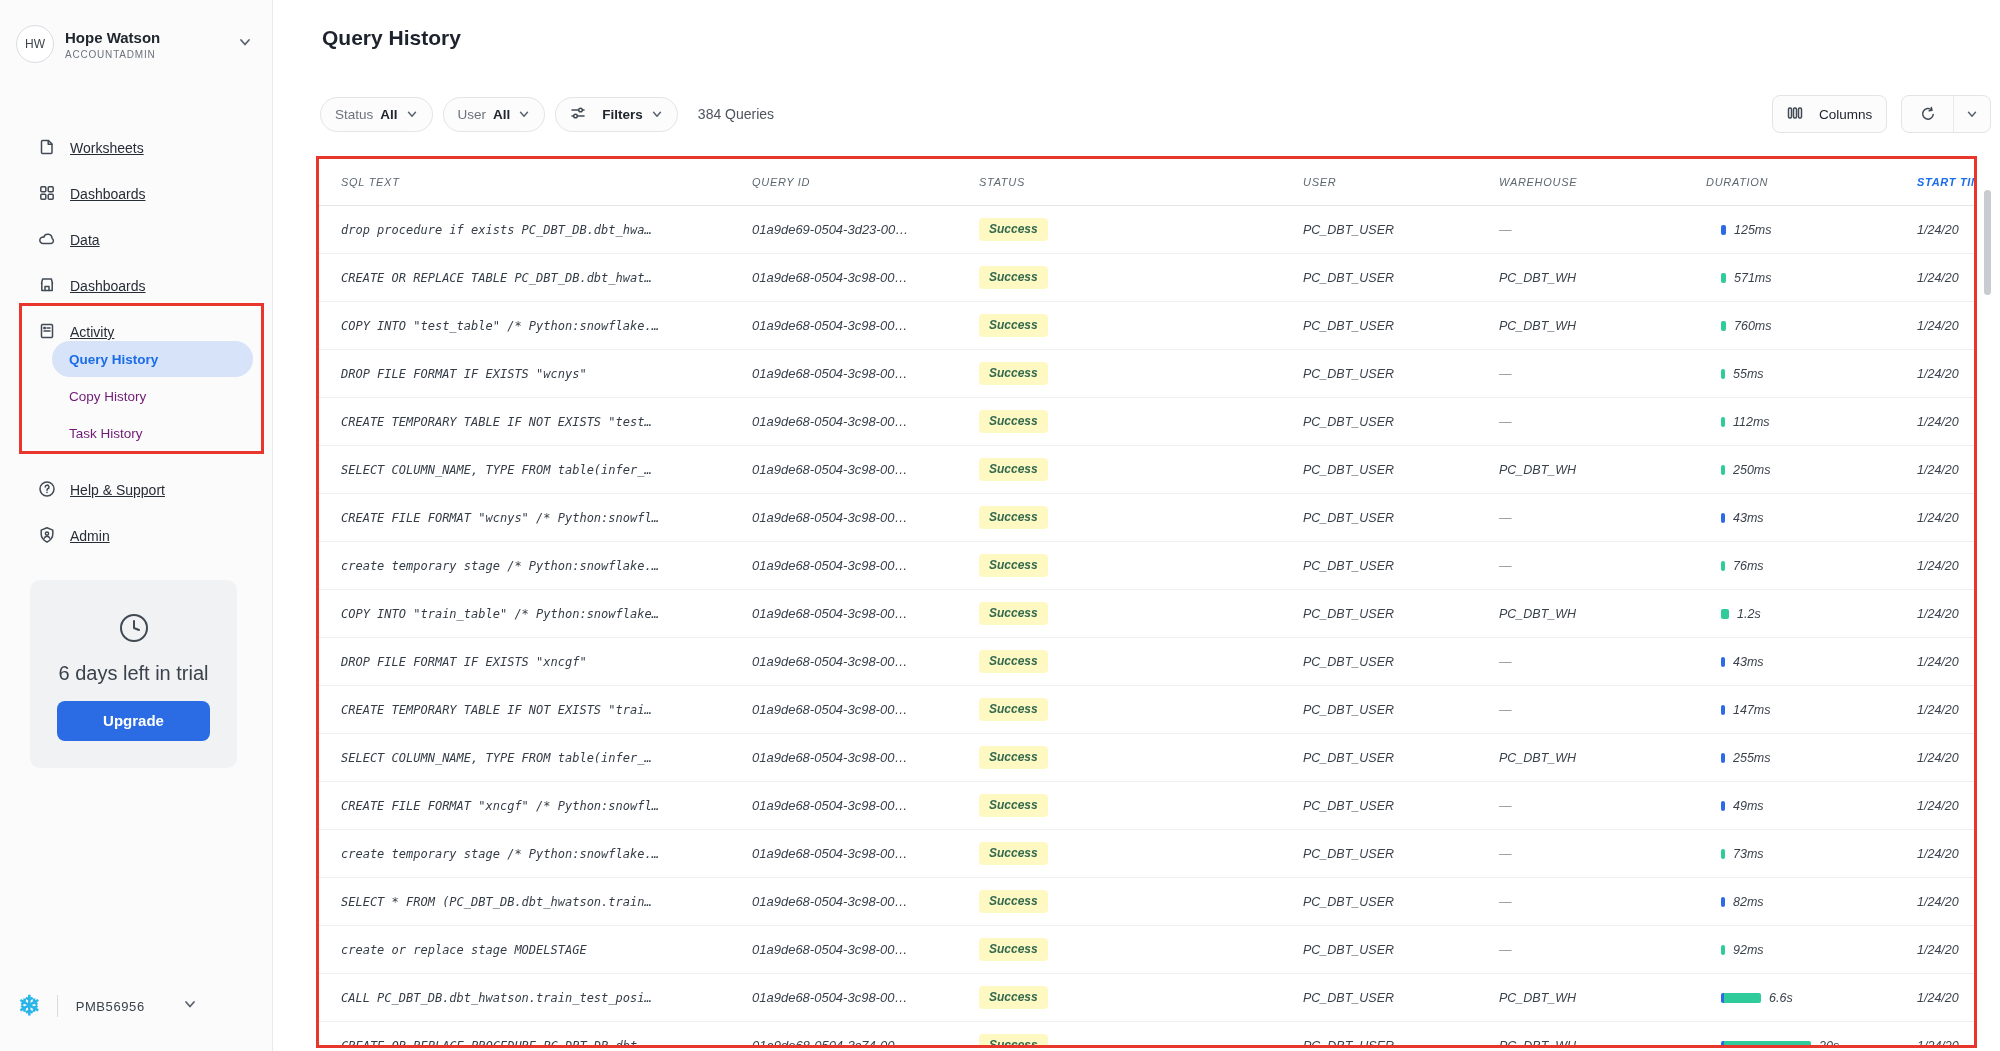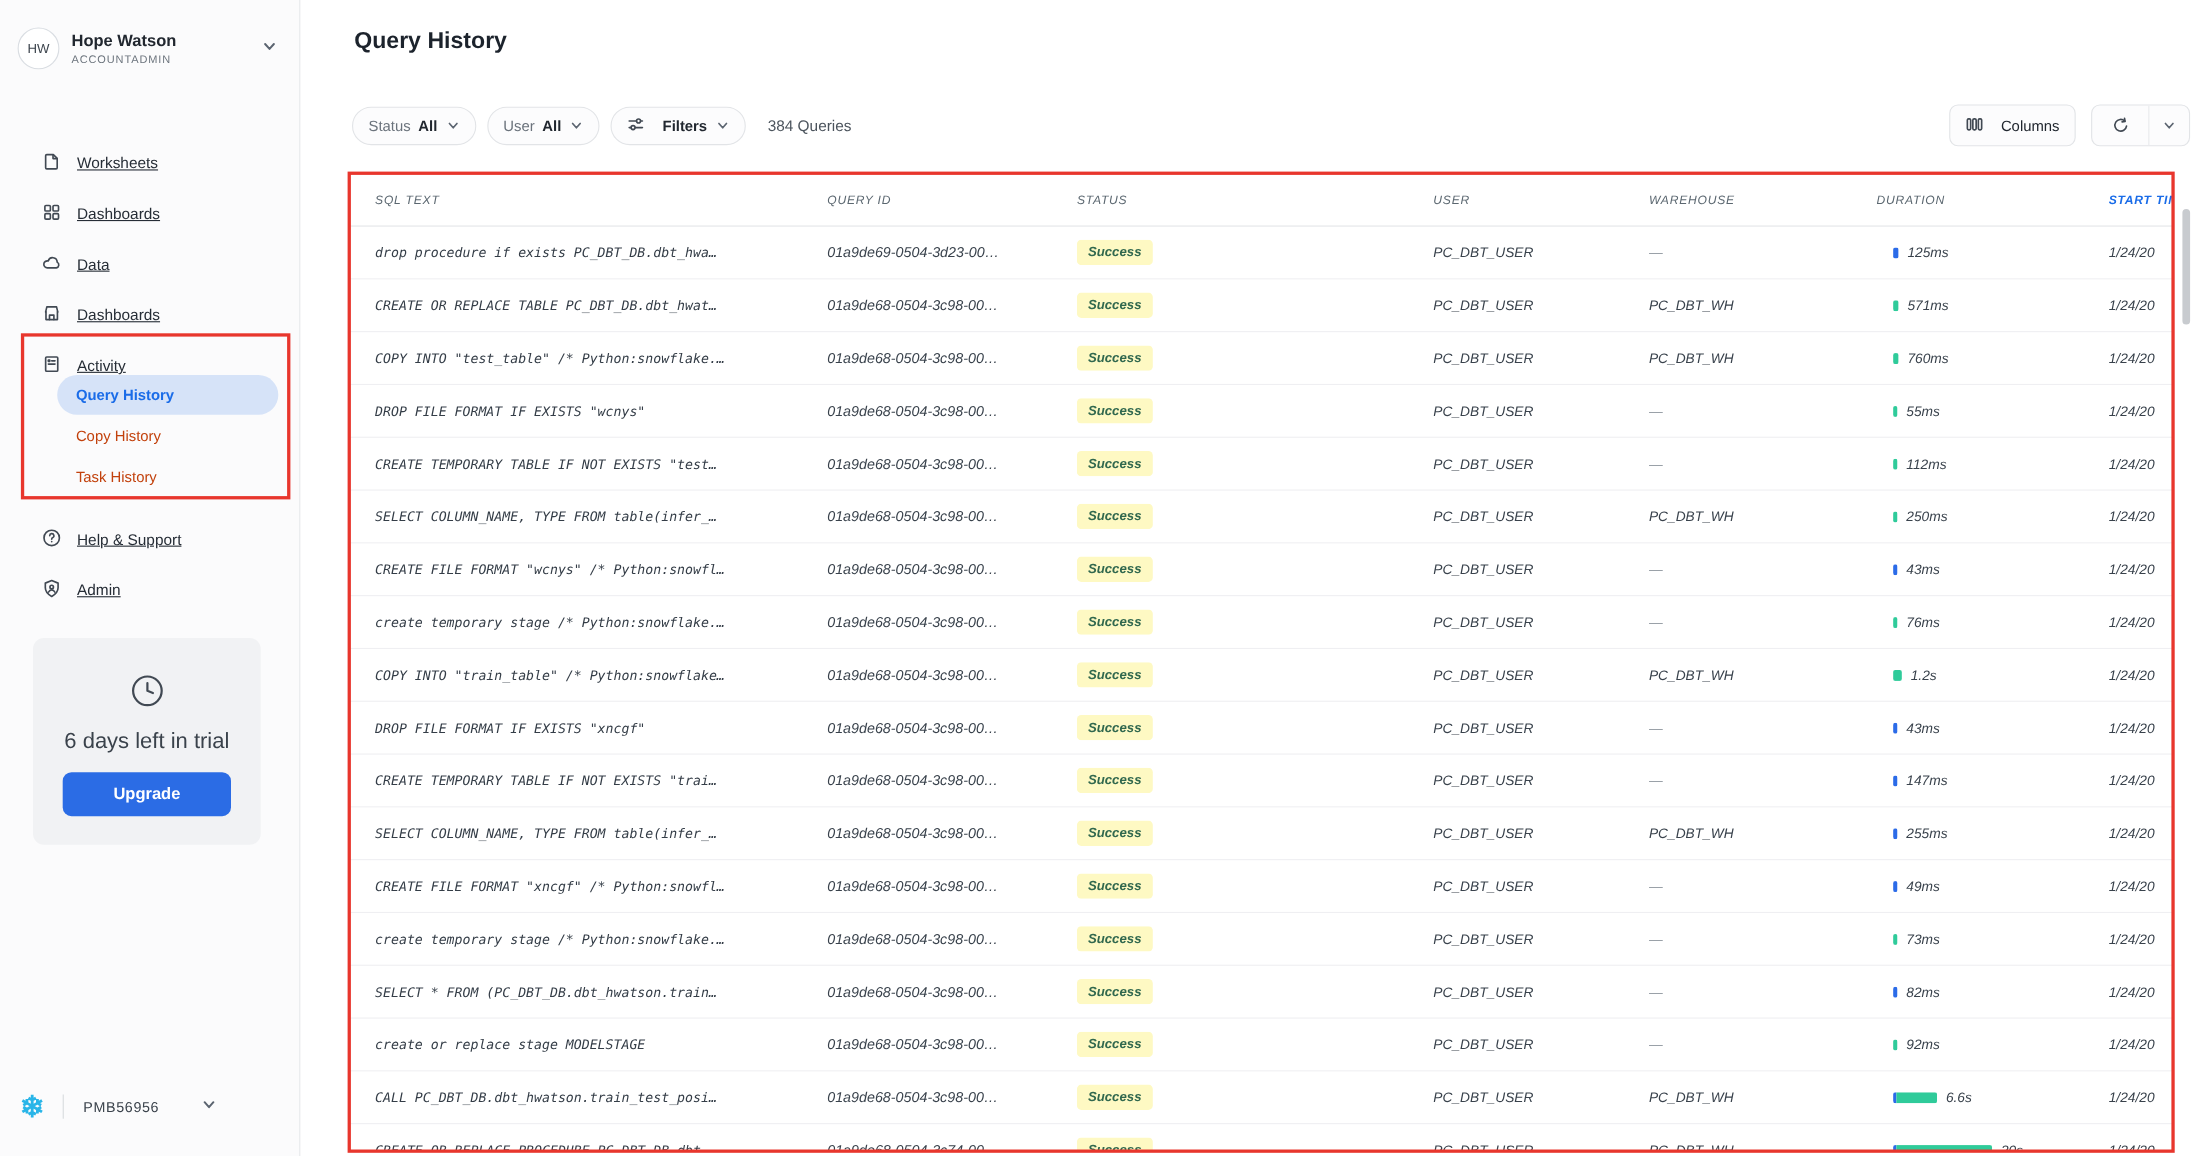--- a/index.html
+++ b/index.html
@@ -15,21 +15,21 @@
   .user-meta { margin-left:11px; }
   .user-name { font-size:15px; font-weight:700; color:#21272f; }
   .user-role { font-size:10px; letter-spacing:.8px; color:#6b737c; margin-top:3px; }
   .user-chevron { margin-left:auto; margin-right:4px; }
 
   .nav { position:absolute; left:0; top:110px; width:273px; }
   .nav-item { display:flex; align-items:flex-end; height:46px; padding-left:38px; cursor:pointer;text-decoration:underline; }
   .nav-item .ic { width:18px; height:18px; margin-right:14px; flex:0 0 18px; }
   .nav-item .lbl { font-size:14px; font-weight:500; color:#262d36; }
   .sub-item { display:flex; align-items:center; height:36px; margin:1px 20px 1px 52px; padding-left:17px;
-    border-radius:18px; font-size:13.5px; color:#c2410c; cursor:pointer; }
+    border-radius:18px; font-size:13.5px; color:#701a75; cursor:pointer; }
   .sub-item.active { background:#d6e3f8; color:#1a6ce8; font-weight:700; }
 
   .trial-card { position:absolute; left:30px; top:580px; width:207px; height:188px;
     background:#f1f2f4; border-radius:10px; text-align:center; }
   .trial-clock { margin-top:32px; }
   .trial-text { font-size:20px; color:#3a424b; margin-top:14px; }
   .upgrade-btn { display:inline-block; margin-top:16px; width:153px; height:40px; line-height:40px;
     background:#2b6ce5; color:#fff; font-size:15px; font-weight:700; border-radius:8px; border:none; cursor:pointer; }
 
   .account-block { position:absolute; left:18px; bottom:28px; width:230px; height:34px; display:flex; align-items:center; }

